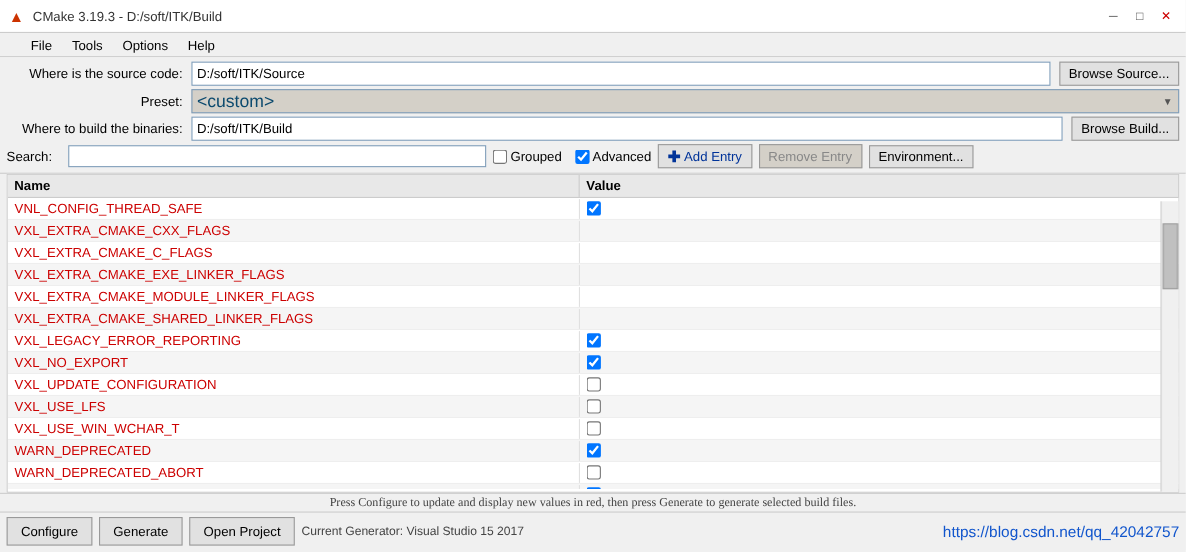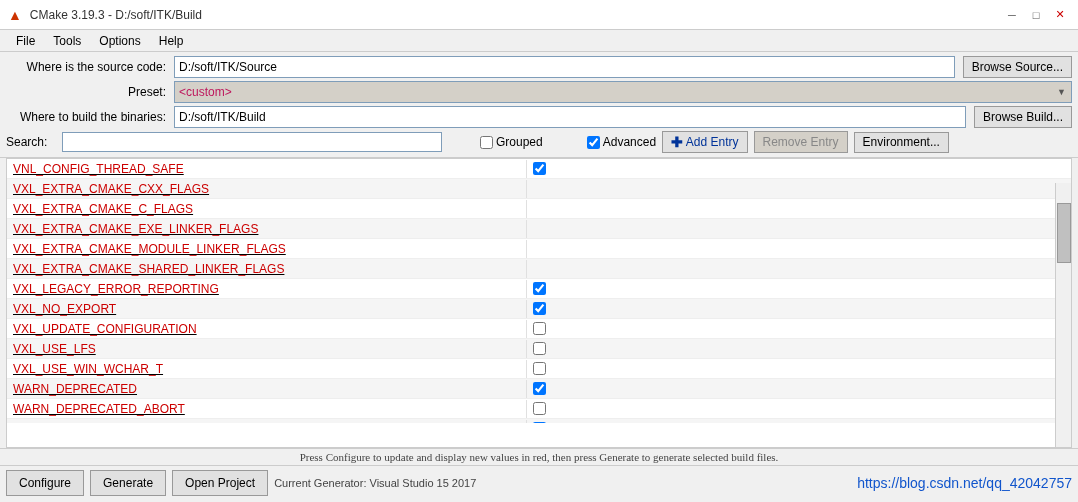--- a/index.html
+++ b/index.html
@@ -40,21 +40,21 @@
       font-size: 11px;
       cursor: pointer;
       color: #555;
     }
     
     .menu-bar {
       background: #f0f0f0;
       height: 22px;
       display: flex;
       align-items: center;
-      padding: 0 8px;
+      padding: 0 20px;
       border-bottom: 1px solid #ccc;
       gap: 2px;
     }
     .menu-item {
       padding: 2px 8px;
       cursor: pointer;
       font-size: 12px;
     }
     
     .toolbar {
@@ -112,21 +112,20 @@
     .checkbox-group {
       display: flex;
       align-items: center;
       gap: 12px;
     }
     .checkbox-item {
       display: flex;
       align-items: center;
       gap: 3px;
       font-size: 12px;
-      margin-left: 32px;
     }
     .checkbox-item input[type=checkbox] {
       width: 13px;
       height: 13px;
     }
     .add-entry-btn {
       height: 22px;
       padding: 0 8px;
       background: #e1e1e1;
       border: 1px solid #999;
@@ -181,21 +180,20 @@
     }
     .table-body {
       overflow-y: auto;
       height: calc(100% - 24px);
     }
     .table-row {
       display: flex;
       align-items: center;
       border-bottom: 1px solid #eee;
       min-height: 20px;
-      text-decoration: underline;
     }
     .table-row:nth-child(odd) { background: #fff; }
     .table-row:nth-child(even) { background: #f5f5f5; }
     .row-name {
       width: 520px;
       padding: 2px 6px;
       border-right: 1px solid #e0e0e0;
       color: #cc0000;
       font-size: 12px;
       cursor: pointer;
@@ -267,22 +265,22 @@
       font-size: 14px;
       color: #1155cc;
       margin-left: 42px;
     }
     .toolbar-select {
       flex: 1;
       height: 22px;
       border: 1px solid #7f9db9;
       background: #d4d0c8;
       padding: 0 4px;
-      font-size: 12px;
-      color: #be185d;
+      font-size: 16px;
+      color: #0c4a6e;
       appearance: none;
     }
     .select-wrapper {
       flex: 1;
       position: relative;
       display: flex;
       align-items: center;
     }
     .select-wrapper::after {
       content: '▼';
@@ -358,20 +356,24 @@
     <button class="add-entry-btn">
       <span class="plus-icon">✚</span>
       <span>Add Entry</span>
     </button>
     <button class="remove-entry-btn">Remove Entry</button>
     <button class="env-btn">Environment...</button>
   </div>
 </div>
 
 <div class="main-area">
+  <div class="table-header">
+    <div class="col-name">Name</div>
+    <div class="col-value">Value</div>
+  </div>
   <div class="table-body" id="table-body">
   <div class="table-row">
         <div class="row-name">VNL_CONFIG_THREAD_SAFE</div>
         <div class="row-value">
           <input type="checkbox" class="row-checkbox" checked="" style="">
         </div>
       </div>
       <div class="table-row">
         <div class="row-name">VXL_EXTRA_CMAKE_CXX_FLAGS</div>
         <div class="row-value"></div>

